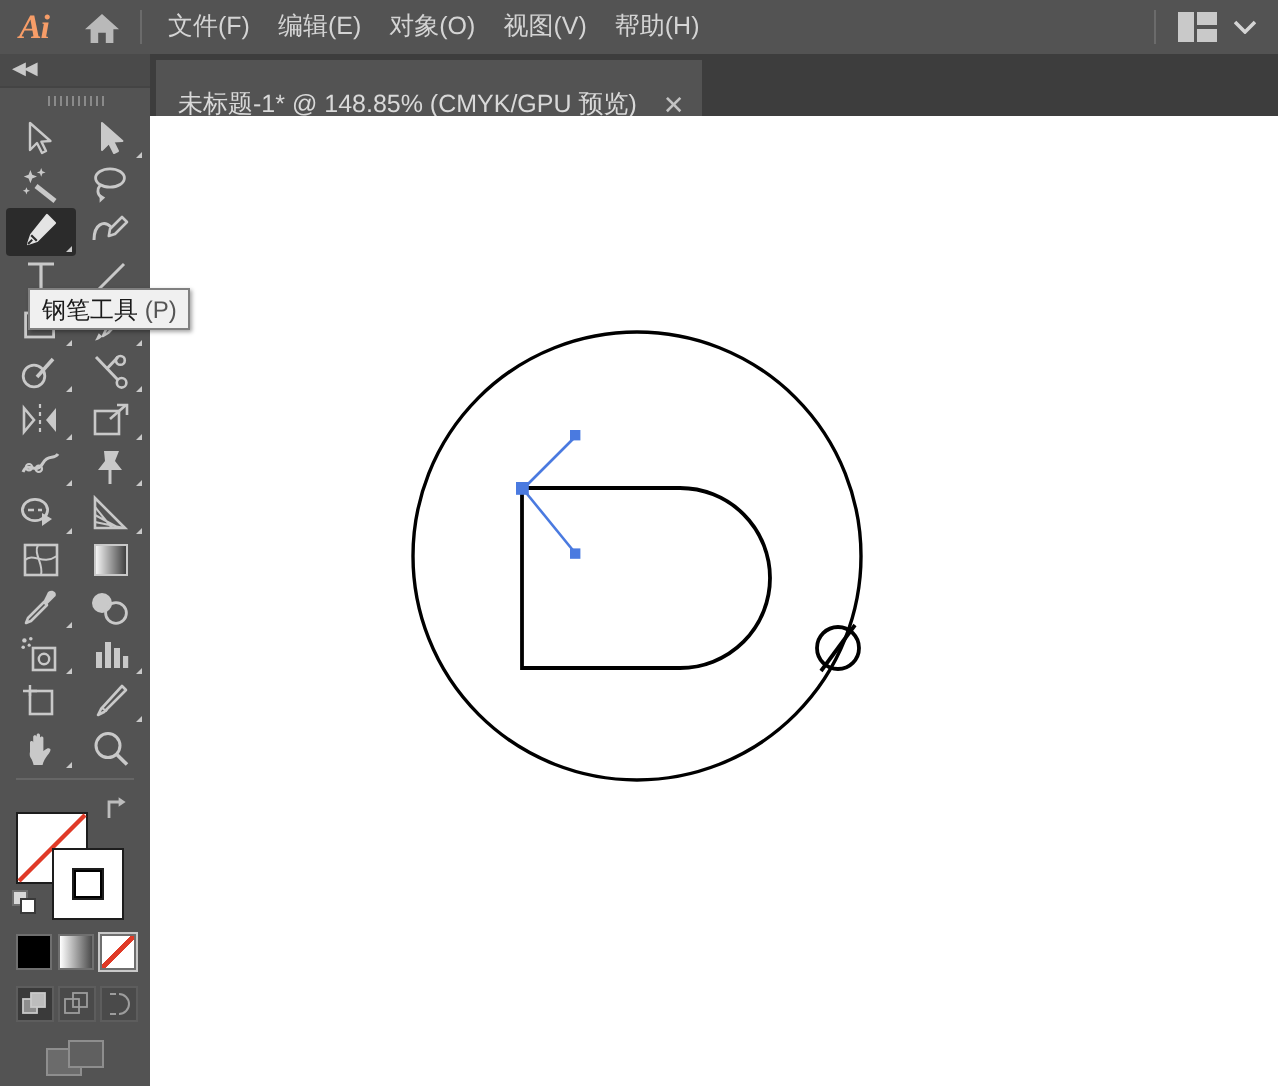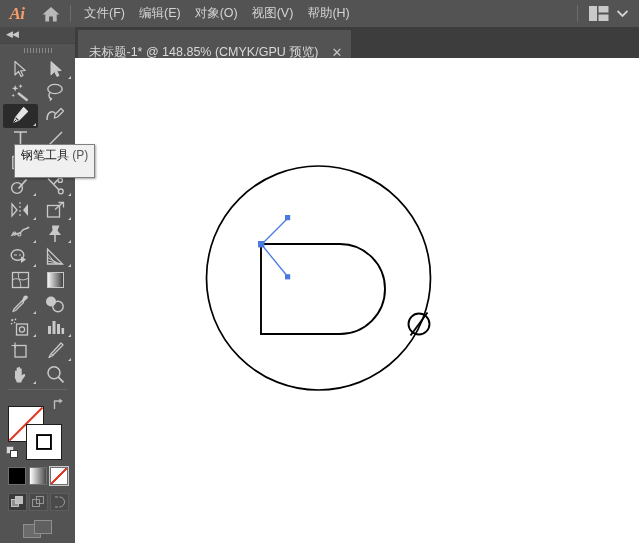--- a/index.html
+++ b/index.html
@@ -175,21 +175,21 @@
     background: #666;
     margin: 3px 8px 3px 8px;
   }
 
   
   .tooltip {
     position: absolute;
     left: 14px; top: 144px;
     background: #f0f0f0;
     border: 1px solid #808080;
-    padding: 2px 6px 13px 6px;
+    padding: 2px 6px 0 6px;
     font-size: 12px;
     color: #1a1a1a;
     white-space: nowrap;
     z-index: 40;
     box-shadow: 1px 1px 2px rgba(0,0,0,0.35);
   }
   .tooltip .tt-key { color: #555; }
 
   
   .color-area {

